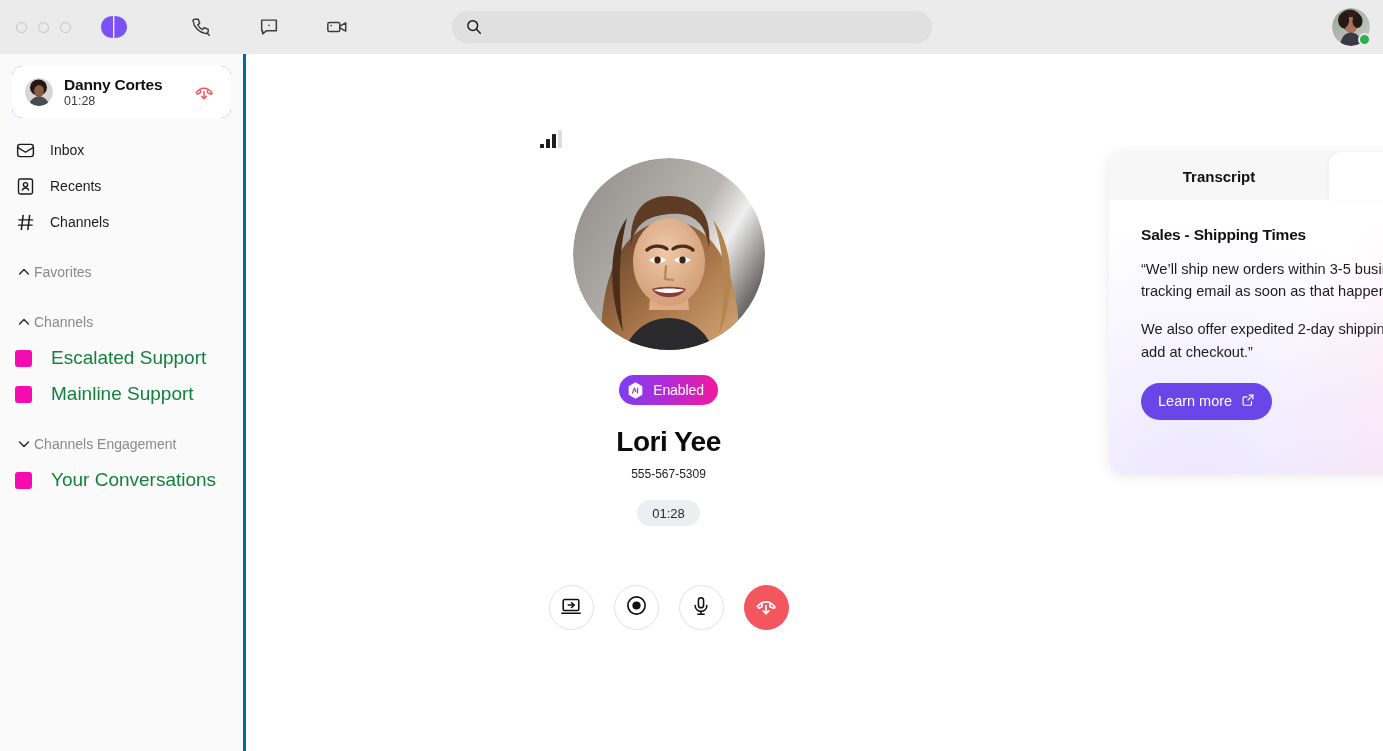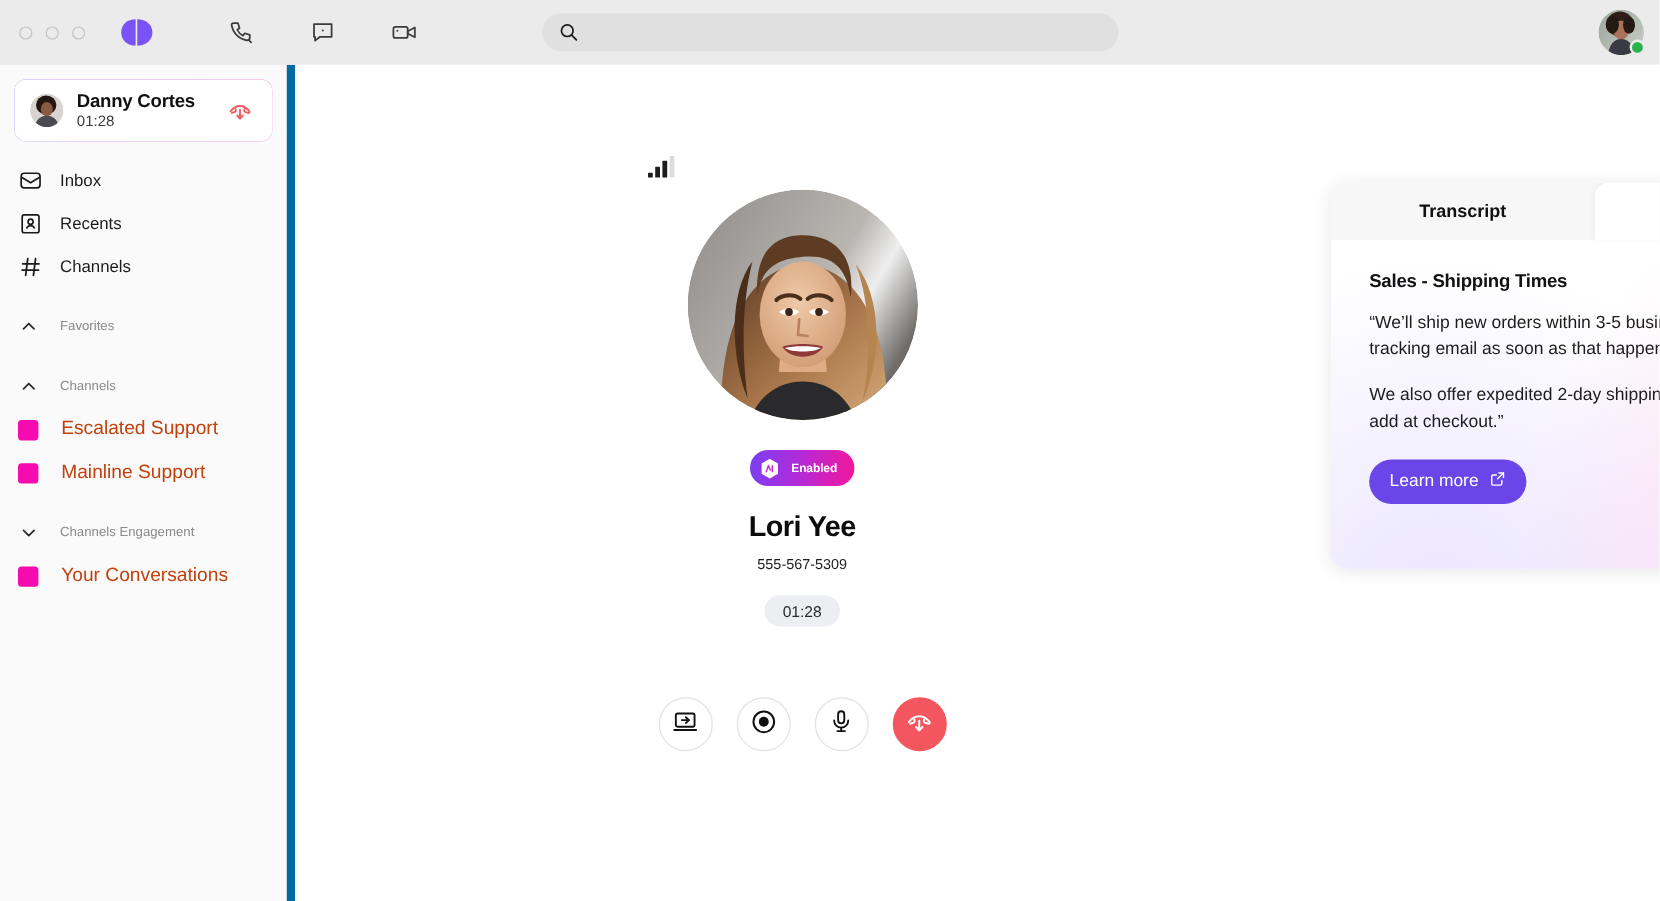--- a/index.html
+++ b/index.html
@@ -35,21 +35,21 @@
     position: absolute; right: 12px; top: 33px; width: 13px; height: 13px; border-radius: 50%;
     background: #2bb24c; border: 2px solid #ebebeb;
   }
 
   
   .body { flex: 1; display: flex; min-height: 0; }
 
   
   .sidebar {
     width: 246px; flex: 0 0 246px; background: #fafafa;
-    border-right: 7px solid #0369a1; padding-top: 12px; overflow: hidden;
+    border-right: 3px solid #0369a1; padding-top: 12px; overflow: hidden;
   }
   .callcard {
     margin: 0 12px 14px 12px; height: 52px; border-radius: 10px;
     background: #fff; position: relative; padding: 2px;
     background-image: linear-gradient(#fff,#fff), linear-gradient(100deg,#7c4dff 0%, #a438e0 45%, #ff1fa0 100%);
     background-origin: border-box; background-clip: padding-box, border-box;
     display: flex; align-items: center; cursor: pointer;
   }
   .cc-avatar { width: 28px; height: 28px; border-radius: 50%; overflow: hidden; margin-left: 11px; flex: 0 0 28px; }
   .cc-text { margin-left: 11px; flex: 1; }
@@ -58,25 +58,25 @@
   .cc-hangup { margin-right: 14px; width: 22px; height: 22px; color: #f4565f; cursor: pointer; }
 
   .nav-item {
     height: 36px; display: flex; align-items: center; padding-left: 14px; cursor: pointer;
   }
   .nav-ico { width: 22px; height: 22px; color: #1b1b1b; display: flex; align-items: center; justify-content: center; flex: 0 0 22px; }
   .nav-label { margin-left: 14px; font-size: 14px; color: #1b1b1b; }
 
   .group-head { height: 36px; display: flex; align-items: center; padding-left: 14px; cursor: pointer; margin-top: 14px; }
   .chev { width: 20px; height: 20px; color: #2a2a2a; flex: 0 0 20px; display:flex; align-items:center; justify-content:center; }
-  .group-label { margin-left: 16px; font-size: 11px; color: #8a8a8a; }
+  .group-label { font-size: 14px; color: #8a8a8a; }
 
   .chan-item { height: 36px; display: flex; align-items: center; padding-left: 15px; cursor: pointer; }
   .chan-sq { width: 17px; height: 17px; border-radius: 3px; background: #f50bb0; flex: 0 0 17px; }
-  .chan-label { margin-left: 19px; font-size: 16px; color: #c2410c; }
+  .chan-label { margin-left: 19px; font-size: 19px; color: #15803d; }
 
   
   .main { flex: 1; position: relative; background: #fff; }
   .signal { position: absolute; left: 294px; top: 78px; display: flex; align-items: flex-end; gap: 2.5px; height: 16px; }
   .sbar { width: 3.5px; background: #1d1d1d; border-radius: 0.5px; }
   .sbar.s1 { height: 4px; } .sbar.s2 { height: 9px; } .sbar.s3 { height: 14px; }
   .sbar.off { height: 18px; background: #dcdcdc; }
 
   .callcol {
     position: absolute; left: 0; top: 0; width: 845px; height: 100%;
@@ -84,22 +84,22 @@
   }
   .big-avatar {
     width: 192px; height: 192px; border-radius: 50%; overflow: hidden; position: relative;
   }
   .ai-badge {
     margin-top: 25px; height: 30px; border-radius: 15px;
     background: linear-gradient(95deg,#7b3ff2 0%, #b32ad8 48%, #f5179a 100%);
     display: flex; align-items: center; padding: 0 14px 0 7px; gap: 8px;
   }
   .hexmini { width: 19px; height: 19px; }
-  .ai-badge-label { color: #fff; font-size: 10px; font-weight: bold; letter-spacing: -0.1px; }
-  .callee-name { margin-top: 21px; font-size: 24px; font-weight: bold; color: #0c0c0c; letter-spacing: -0.5px; }
+  .ai-badge-label { color: #fff; font-size: 14px; font-weight: normal; letter-spacing: -0.1px; }
+  .callee-name { margin-top: 21px; font-size: 28px; font-weight: bold; color: #0c0c0c; letter-spacing: -0.5px; }
   .callee-phone { margin-top: 9px; font-size: 12px; color: #1d1d1d; }
   .timer-pill {
     margin-top: 19px; height: 26px; padding: 0 15px; border-radius: 13px; background: #eceef1;
     display: flex; align-items: center; font-size: 13px; color: #2b2b2b;
   }
   .controls { margin-top: 59px; display: flex; align-items: center; gap: 20px; }
   .ctrl {
     width: 45px; height: 45px; border-radius: 50%; background: #fff; border: 1px solid #e2e2e2;
     display: flex; align-items: center; justify-content: center; cursor: pointer; color: #101010;
   }

